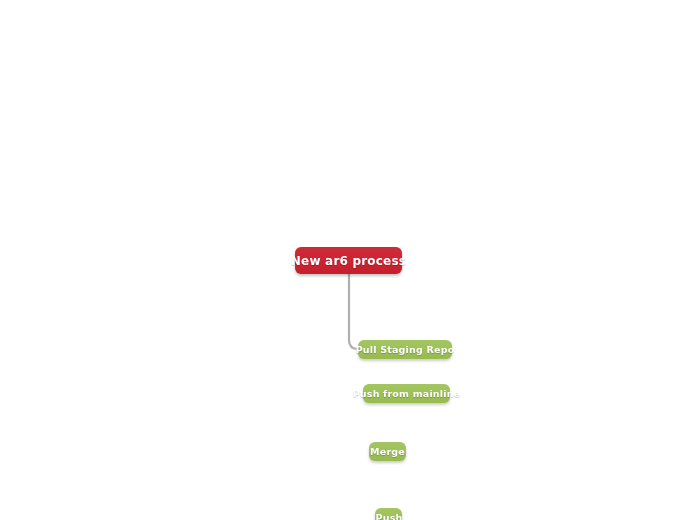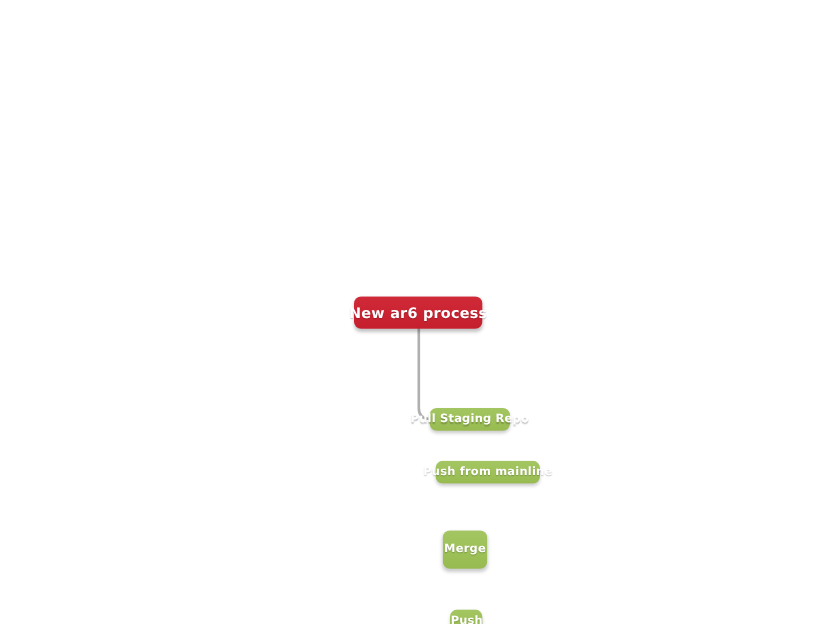--- a/index.html
+++ b/index.html
@@ -77,29 +77,29 @@
 <div id="mindmap-canvas">
 
   <svg id="connector-layer" viewBox="0 0 697 520" width="697" height="520" xmlns="http://www.w3.org/2000/svg">
     <path id="connector-root-to-branch-1" fill="none" stroke="#b0b0b0" stroke-width="2.2" stroke-linecap="round" d="M 349 274 L 349 340 Q 349 349 358 349"></path>
   </svg>
 
   <div class="node root" style="left:295px; top:247px; width:107px; height:27px;">
     <span class="node-label">New ar6 process</span>
   </div>
 
-  <div class="node branch" style="left:358px; top:340px; width:67px; height:19px;">
+  <div class="node branch" style="left:358px; top:340px; width:94px; height:19px;">
     <span class="node-label">Pull Staging Repo</span>
   </div>
 
   <div class="node branch" style="left:363px; top:384px; width:87px; height:19px;">
     <span class="node-label">Push from mainline</span>
   </div>
 
-  <div class="node branch" style="left:369px; top:442px; width:37px; height:32px;text-align:center;">
+  <div class="node branch" style="left:369px; top:442px; width:37px; height:19px;text-align:center;">
     <span class="node-label">Merge</span>
   </div>
 
   <div class="node branch" style="left:375px; top:508px; width:27px; height:19px;padding-left:11px;">
     <span class="node-label">Push</span>
   </div>
 
 </div>
 
 </body></html>

